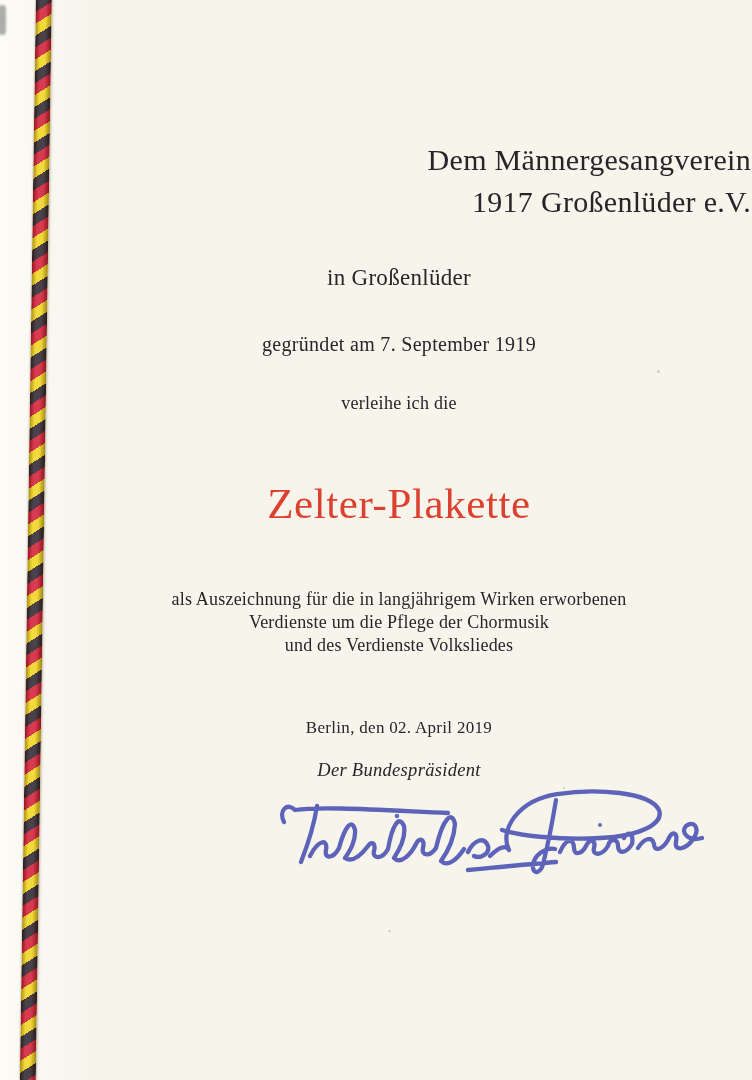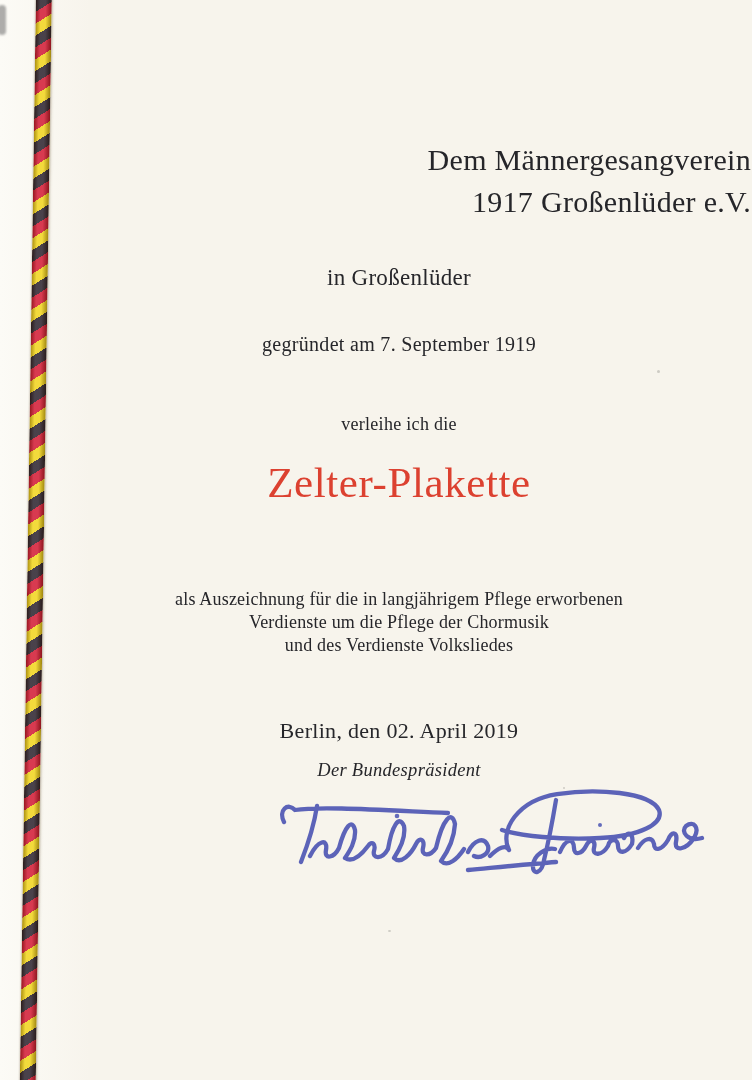--- a/index.html
+++ b/index.html
@@ -38,24 +38,24 @@
     box-shadow:0 0 2px rgba(80,60,30,.45), 1px 0 3px rgba(120,100,60,.25);
   }
   .content{
     position:absolute;left:47px;top:0;width:704px;height:1080px;
     text-align:center;
   }
   .content > div{position:absolute;left:0;width:100%;}
   .recipient{top:139px;font-size:30px;line-height:42px;letter-spacing:.3px;text-align:right;}
   .location{top:265px;font-size:23px;letter-spacing:.3px;}
   .founded{top:321px;font-size:20px;letter-spacing:.3px;margin-top:12px;}
-  .intro{top:414px;font-size:18px;letter-spacing:.3px;}
-  .award{top:458px;font-size:43px;letter-spacing:.6px;color:var(--award-red);}
+  .intro{top:393px;font-size:18px;letter-spacing:.3px;}
+  .award{top:479px;font-size:43px;letter-spacing:.6px;color:var(--award-red);}
   .citation{top:588px;font-size:18px;line-height:23px;letter-spacing:.2px;}
-  .place-date{top:718px;font-size:22px;letter-spacing:.3px;}
+  .place-date{top:718px;font-size:17px;letter-spacing:.3px;}
   .signer{top:760px;font-size:18.5px;letter-spacing:.3px;font-style:italic;}
   .signature{
     position:absolute;left:260px;top:782px;width:460px;height:110px;
   }
   .signature path{
     fill:none;stroke:var(--signature-blue);stroke-width:4.3;
     stroke-linecap:round;stroke-linejoin:round;opacity:.9;
   }
   .signature circle{fill:var(--signature-blue);opacity:.85;}
   
@@ -82,21 +82,21 @@
   <div class="content">
     <div class="recipient">
       <span>Dem Männergesangverein</span><br>
       <span>1917 Großenlüder e.V.</span>
     </div>
     <div class="location">in Großenlüder</div>
     <div class="founded">gegründet am 7. September 1919</div>
     <div class="intro">verleihe ich die</div>
     <div class="award">Zelter-Plakette</div>
     <div class="citation">
-      <span>als Auszeichnung für die in langjährigem Pflege erworbenen</span><br>
+      <span>als Auszeichnung für die in langjährigem Wirken erworbenen</span><br>
       <span>Verdienste um die Pflege der Chormusik</span><br>
       <span>und des Verdienste Volksliedes</span>
     </div>
     <div class="place-date">Berlin, den 02. April 2019</div>
     <div class="signer">Der Bundespräsident</div>
   </div>
 
   <svg class="signature" viewBox="0 0 460 110" aria-hidden="true">
     <path d="
       M24,40 C18,28 28,20 35,28 C60,24 120,28 188,31

